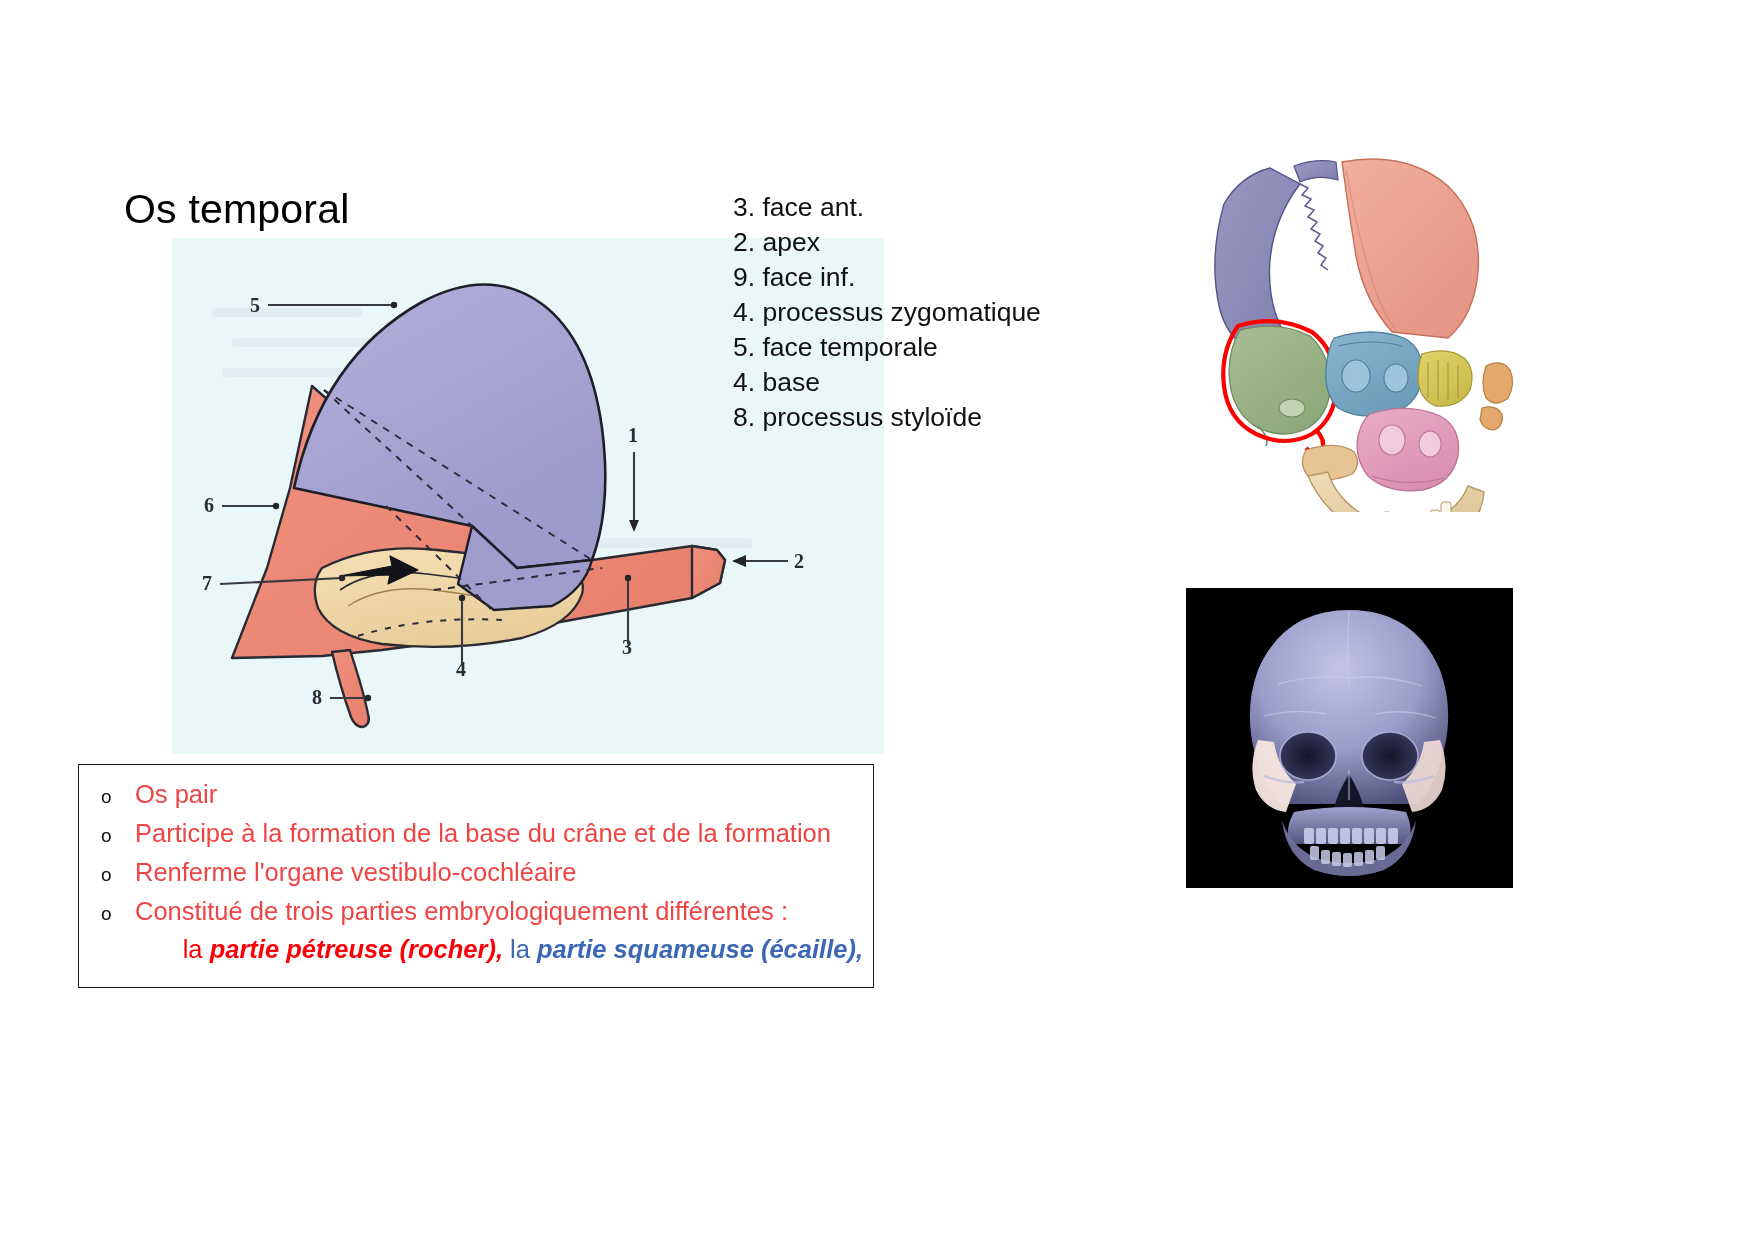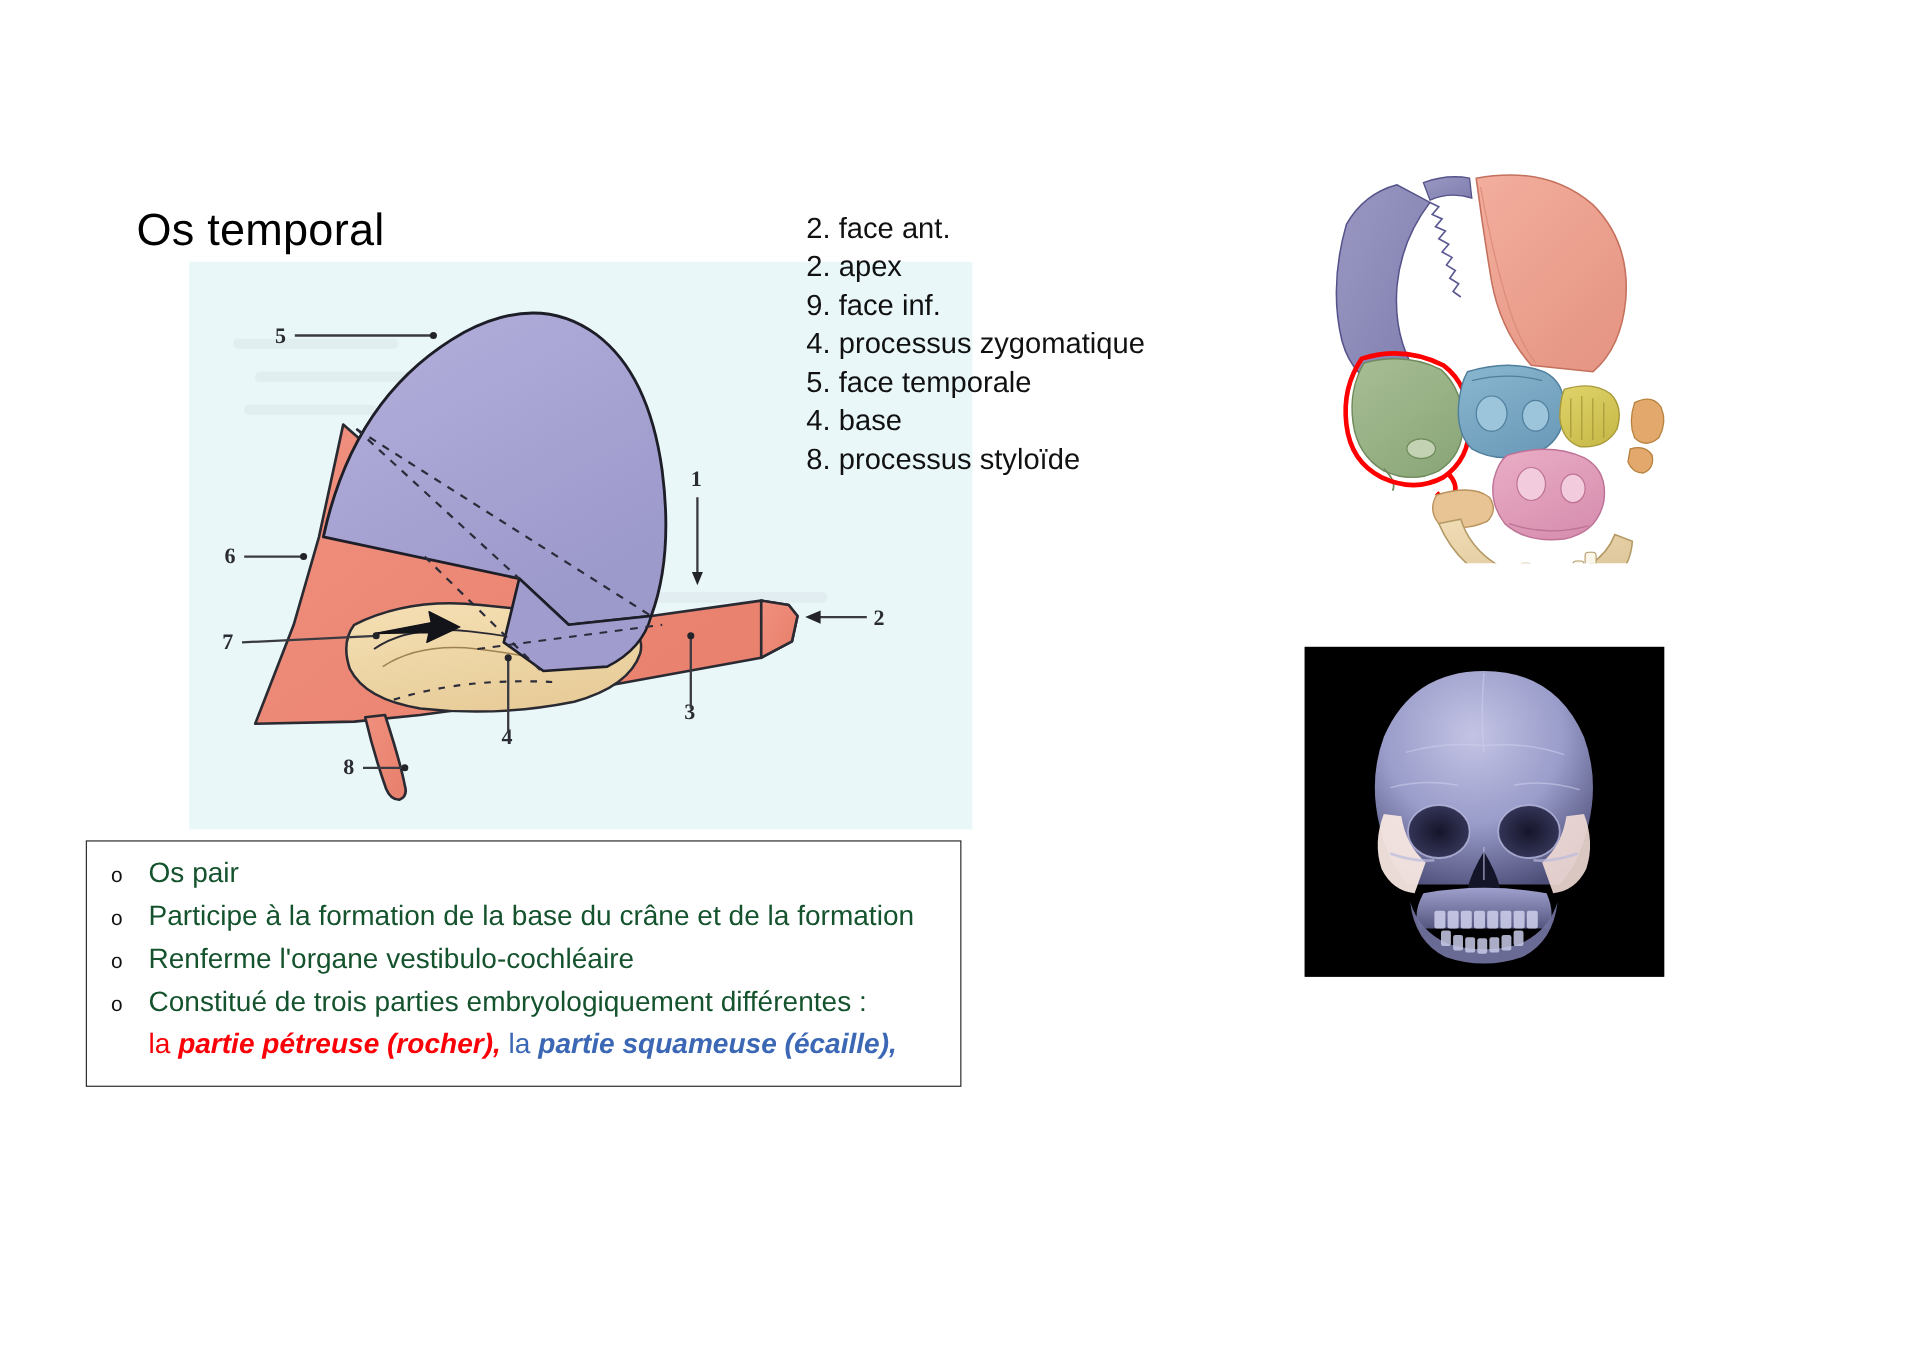--- a/index.html
+++ b/index.html
@@ -88,30 +88,31 @@
     width: 34px;
     flex: 0 0 34px;
     font-size: 19px;
     line-height: 1;
     color: #111;
     font-family: "Liberation Sans", sans-serif;
   }
   .bullet-text {
     font-size: 25.5px;
     line-height: 34px;
-    color: #14532d;
+    color: #ef4444;
     font-family: "Liberation Sans", sans-serif;
     white-space: nowrap;
   }
   .parts-line {
     padding: 0 10px 0 56px;
     font-size: 25.5px;
     line-height: 33px;
     white-space: nowrap;
     font-family: "Liberation Sans", sans-serif;
+    text-align: right;
   }
   .parts-line.first { margin-top: 2px; }
   .lead { font-style: normal; }
   .term { font-style: italic; font-weight: bold; }
   .c-petreuse { color: #fb0007; }
   .c-squameuse { color: #3b67b5; }
   .c-tympanique { color: #ed7d31; }
 
   
   #figure-exploded-skull {
@@ -226,21 +227,21 @@
       <line class="leader" x1="456" y1="406" x2="456" y2="340"></line>
       <circle class="leader-dot" cx="456" cy="340" r="3.2"></circle>
 
       <text class="fig-num" x="284" y="438">4</text>
       <line class="leader" x1="290" y1="428" x2="290" y2="360"></line>
       <circle class="leader-dot" cx="290" cy="360" r="3.2"></circle>
     </svg>
   </div>
 
   <div id="legend-list">
-    <div class="legend-item">2. face ant.</div>
+    <div class="legend-item">3. face ant.</div>
     <div class="legend-item">2. apex</div>
     <div class="legend-item">9. face inf.</div>
     <div class="legend-item">4. processus zygomatique</div>
     <div class="legend-item">5. face temporale</div>
     <div class="legend-item">4. base</div>
     <div class="legend-item">8. processus styloïde</div>
   </div>
 
   <div id="description-box">
 

